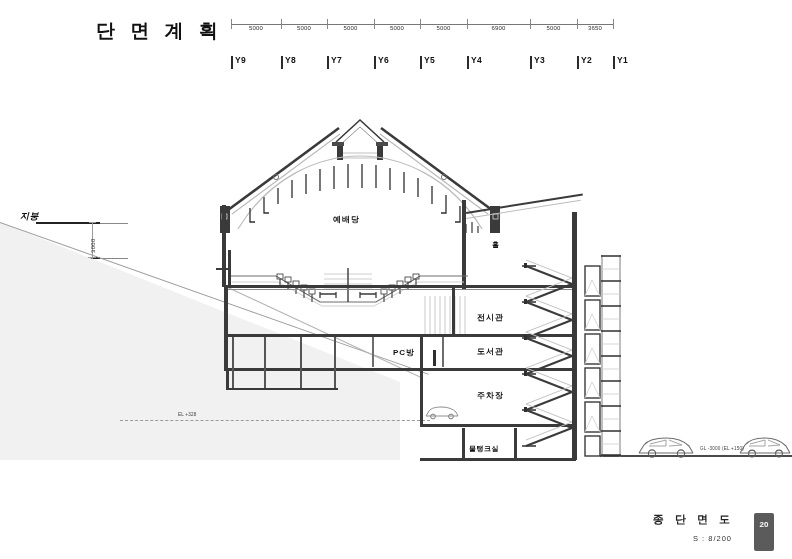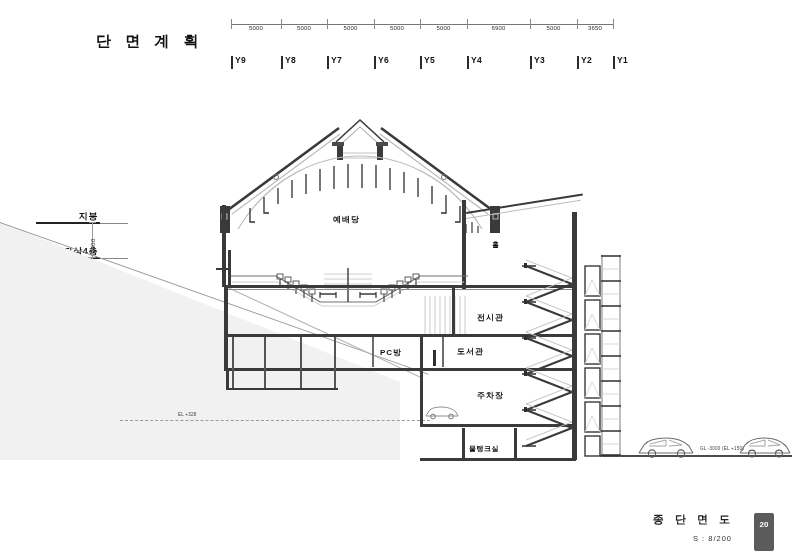--- a/index.html
+++ b/index.html
@@ -2,30 +2,30 @@
 <html><head>
 <meta charset="utf-8">
 <style>
   html,body{margin:0;padding:0;background:#ffffff;}
   body{width:792px;height:559px;overflow:hidden;
        font-family:"Liberation Sans","DejaVu Sans",sans-serif;
        color:#1a1a1a;position:relative;}
   #sheet{position:absolute;inset:0;width:792px;height:559px;}
   .abs{position:absolute;}
   
-  #sheet-title{left:96px;top:32px;font-size:15px;font-weight:bold;letter-spacing:5px;color:#111;}
+  #sheet-title{left:96px;top:18px;font-size:19px;font-weight:bold;letter-spacing:5px;color:#111;}
   
   .grid-col{position:absolute;top:56px;}
   .grid-tick{position:absolute;top:0;left:0;width:2px;height:13px;background:#2b2b2b;}
   .grid-label{position:absolute;top:-1px;left:4px;font-size:8.5px;font-weight:bold;color:#111;letter-spacing:.3px;}
   .dimline{position:absolute;top:24px;height:1px;background:#777;}
   .dimtick{position:absolute;top:19px;width:1px;height:10px;background:#888;}
   .dimtxt{position:absolute;top:25px;font-size:6px;color:#333;letter-spacing:.2px;text-align:center;}
   
-  .lvl-label{position:absolute;font-size:9px;font-weight:bold;color:#111;letter-spacing:.6px;text-align:right;}
+  .lvl-label{position:absolute;font-size:9px;font-weight:bold;color:#111;letter-spacing:.6px;font-style:italic;}
   .lvl-sub{position:absolute;font-size:4.6px;color:#333;text-align:right;letter-spacing:.1px;}
   .lvl-rule{position:absolute;height:2px;background:#222;}
   .lvl-thinline{position:absolute;height:1px;background:#888;}
   .vdim{position:absolute;width:1px;background:#9a9a9a;}
   .vdim-txt{position:absolute;font-size:6px;color:#333;
             transform:rotate(-90deg);transform-origin:left top;white-space:nowrap;letter-spacing:.3px;}
   .vdim-cap{position:absolute;height:1px;width:7px;background:#9a9a9a;}
   
   .ln{position:absolute;background:#2f2f2f;}
   .ln.thin{background:#8a8a8a;}
@@ -305,22 +305,22 @@
 
     <div class="ln abs" style="left:372px;top:337px;width:1.5px;height:30px;background:#6d6d6d;"></div>
     <div class="ln abs" style="left:442px;top:337px;width:1.5px;height:30px;background:#6d6d6d;"></div>
     <div class="ln abs" style="left:433px;top:350px;width:3px;height:16px;background:#2f2f2f;"></div>
 
     <div class="ln abs" style="left:216px;top:268px;width:14px;height:2px;background:#3a3a3a;"></div>
     <div class="ln abs" style="left:228px;top:250px;width:3px;height:36px;background:#3a3a3a;"></div>
 
     <div class="room-lbl abs" style="left:333px;top:214px;">예배당</div>
     <div class="room-lbl abs" style="left:477px;top:312px;">전시관</div>
-    <div class="room-lbl abs" style="left:457px;top:346px;">도서관</div>
-    <div class="room-lbl abs" style="left:380px;top:347px;">PC방</div>
+    <div class="room-lbl abs" style="left:477px;top:346px;">도서관</div>
+    <div class="room-lbl abs" style="left:393px;top:347px;">PC방</div>
     <div class="room-lbl abs" style="left:477px;top:390px;">주차장</div>
     <div class="room-lbl sm abs" style="left:469px;top:444px;">물탱크실</div>
 
     <svg class="car abs" style="left:424px;top:404px;" width="36" height="16" viewBox="0 0 36 16">
       <path d="M2 12 L5 7 C7 4 12 3 18 3 C24 3 29 5 32 8 L34 12" fill="none" stroke="#8f8f8f" stroke-width="1"></path>
       <line x1="2" y1="12" x2="34" y2="12" stroke="#8f8f8f" stroke-width="1"></line>
       <circle cx="9" cy="12.5" r="2.4" fill="none" stroke="#7a7a7a" stroke-width="1"></circle>
       <circle cx="27" cy="12.5" r="2.4" fill="none" stroke="#7a7a7a" stroke-width="1"></circle>
     </svg>
 

